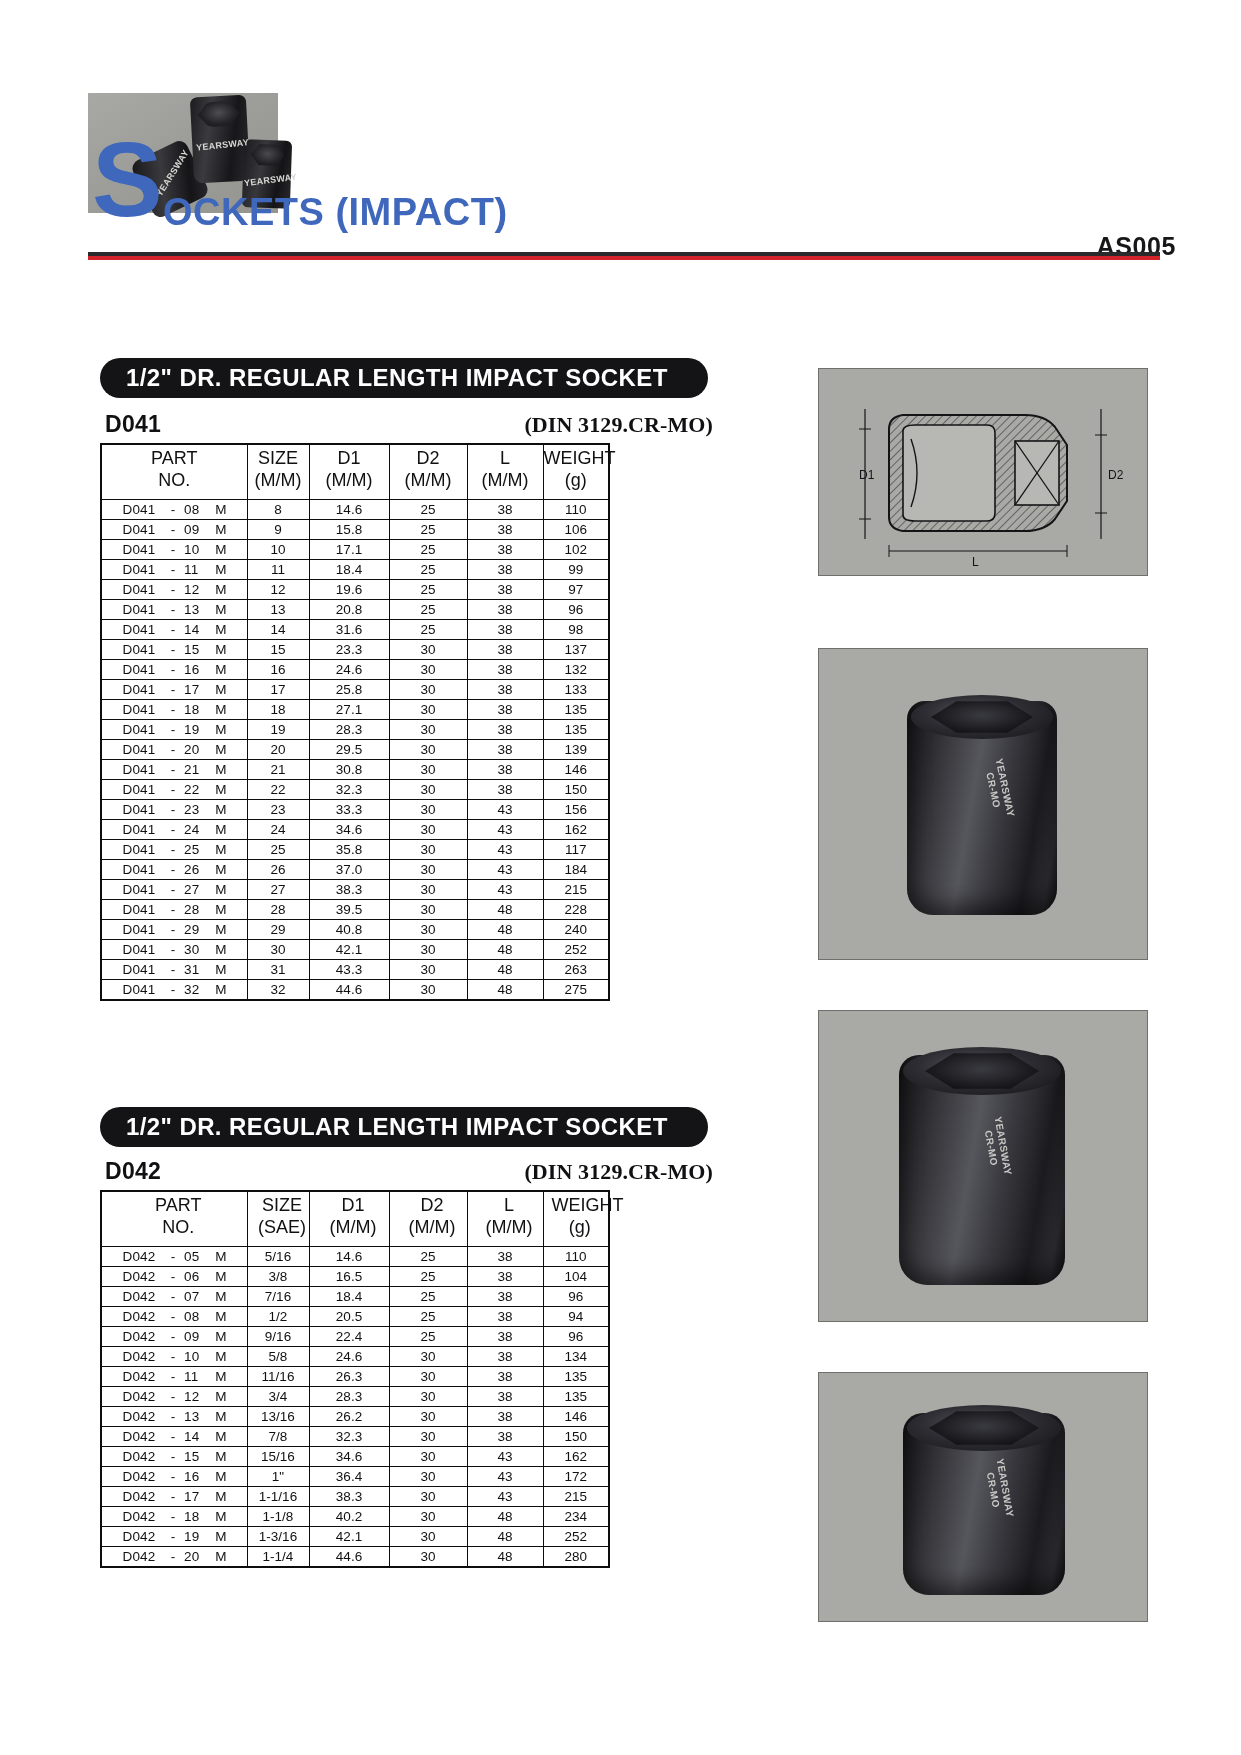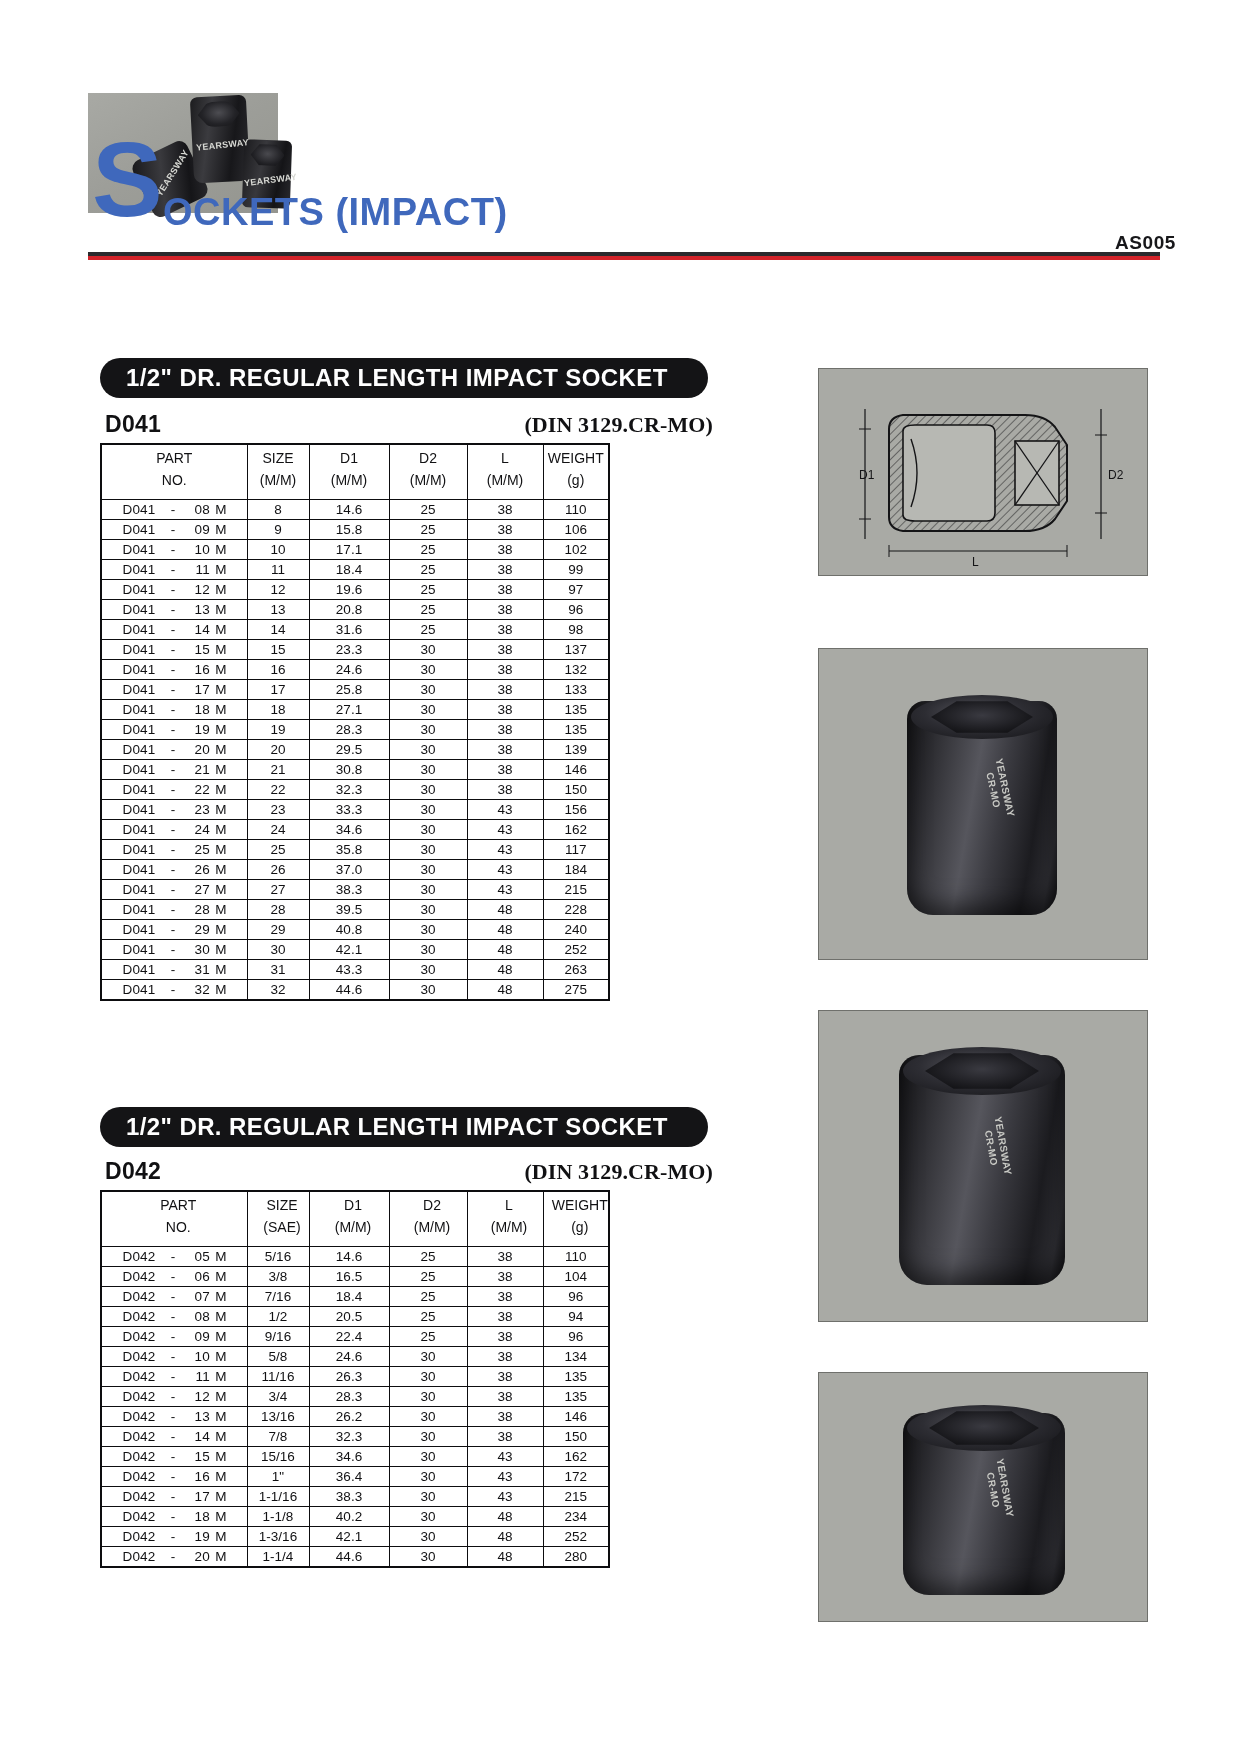--- a/index.html
+++ b/index.html
@@ -93,21 +93,21 @@
     font-size: 38px;
     line-height: 38px;
     font-weight: bold;
     color: #3f68bc;
     font-family: "Liberation Sans", sans-serif;
     letter-spacing: .5px;
   }
   #page-code {
     position: absolute;
     right: 65px; top: 232px;
-    font-size: 19px;
+    font-size: 25px;
     font-weight: bold;
     color: #17171a;
     letter-spacing: .6px;
   }
   #rule-dark {
     position: absolute;
     left: 88px; top: 252px;
     width: 1072px; height: 4px;
     background: #2a2a2d;
   }
@@ -173,21 +173,21 @@
   .spec-table td, .spec-table th {
     border: 1px solid #0d0d0f;
     font-weight: normal;
     font-size: 13.5px;
     padding: 0;
     height: 19px;
     text-align: center;
     vertical-align: middle;
   }
   .spec-table thead td {
-    font-size: 14px;
+    font-size: 18px;
     height: 22px;
     text-align: center;
   }
   .spec-table { border: 2px solid #0d0d0f; }
   .hdr-top td, .hdr-bot td { border-bottom: none; border-top: none; }
   .hdr-top td { padding-top: 2px; }
   .hdr-bot td { border-bottom: 1.5px solid #0d0d0f; padding-bottom: 8px; }
 
   
   .align-center td { text-align: center; }
@@ -201,21 +201,21 @@
   }
   .part-inner {
     display: flex;
     align-items: center;
     padding-left: 14px;
     font-size: 13.5px;
     letter-spacing: .2px;
   }
   .part-prefix { width: 46px; }
   .part-dash   { width: 22px; text-align: center; }
-  .part-num    { width: 26px; text-align: right; }
+  .part-num    { width: 26px; text-align: left; }
   .part-suffix { width: 22px; text-align: center; }
 
   
   .photo-frame {
     position: absolute;
     background: #a9aaa5;
     border: 1px solid #6f706c;
     box-sizing: border-box;
     overflow: hidden;
   }

